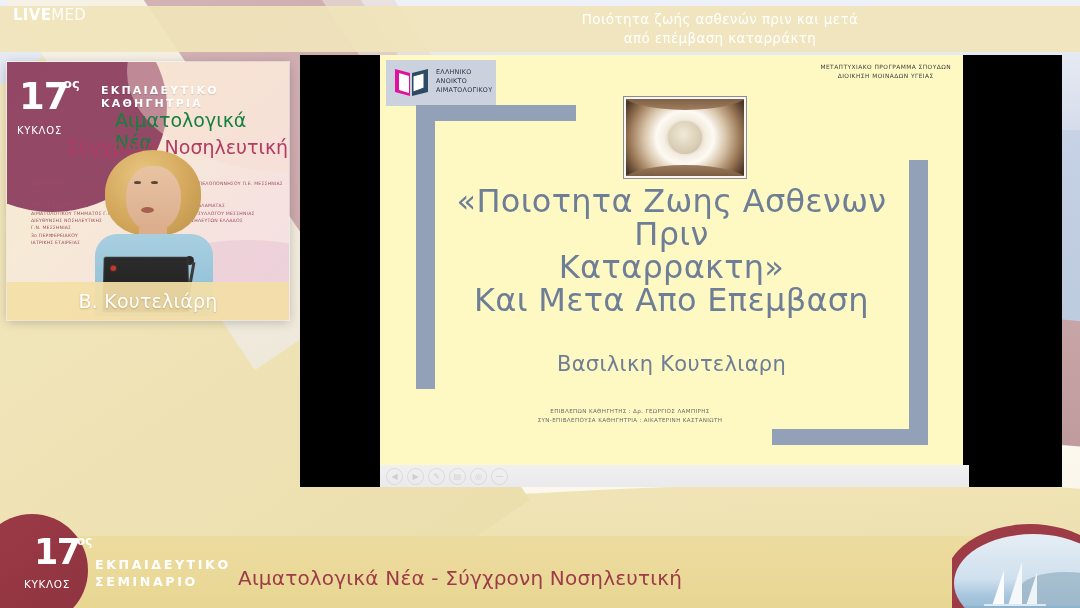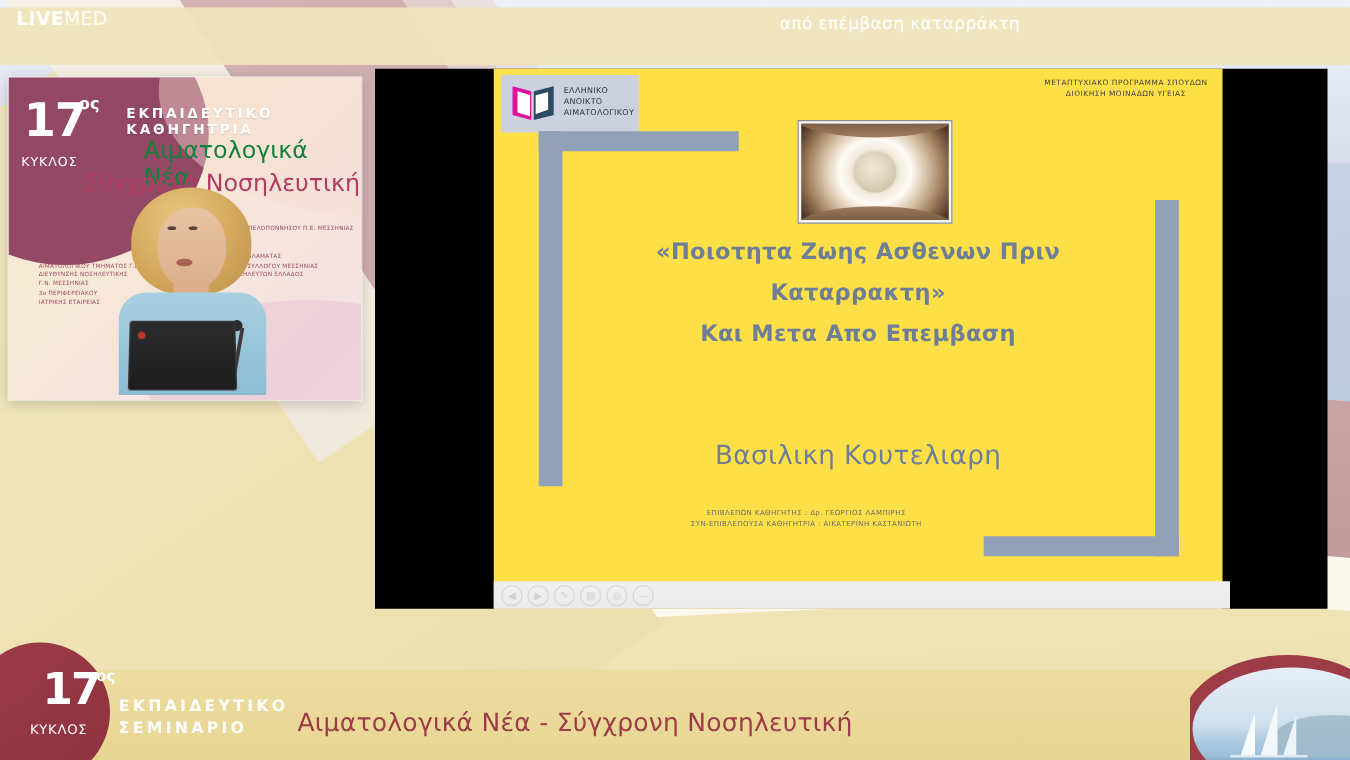--- a/index.html
+++ b/index.html
@@ -88,21 +88,21 @@
   .sp-laptop-dot{position:absolute;left:6px;top:8px;width:6px;height:6px;border-radius:50%;background:#c0392b;}
   .sp-mic{position:absolute;left:96px;top:112px;width:3px;height:40px;background:#3a3a3a;
     transform:rotate(10deg);}
   .sp-mic-h{position:absolute;left:92px;top:106px;width:9px;height:9px;border-radius:50%;background:#2b2b2b;}
   .sp-namebar{position:absolute;left:0;bottom:0;width:282px;height:38px;
     background:rgba(243,223,167,.93);display:flex;align-items:center;justify-content:center;}
   .sp-name{color:#ffffff;font-size:19px;letter-spacing:.2px;text-shadow:0 1px 2px rgba(130,90,40,.35);}
 
   
   .video{position:absolute;left:300px;top:55px;width:762px;height:432px;background:#000;}
-  .slide{position:absolute;left:95px;top:0;width:583px;height:432px;background:#fde047;}
+  .slide{position:absolute;left:80px;top:0;width:583px;height:432px;background:#fef9c3;}
 
   .eou-logo{position:absolute;left:6px;top:5px;width:110px;height:46px;background:#ccd2dd;}
   .eou-book{position:absolute;left:7px;top:6px;width:38px;height:33px;}
   .eou-txt{position:absolute;left:50px;top:8px;color:#253443;font-size:6.4px;line-height:9.2px;
     letter-spacing:.25px;}
   .mps{position:absolute;right:12px;top:8px;text-align:center;color:#3c3c3c;font-size:5.9px;
     line-height:9.4px;letter-spacing:.45px;}
 
   .br-v1{position:absolute;left:36px;top:50px;width:19px;height:284px;background:#93a1b8;}
   .br-h1{position:absolute;left:36px;top:50px;width:160px;height:16px;background:#93a1b8;}
@@ -114,22 +114,22 @@
   .eye-in{position:relative;width:100%;height:100%;overflow:hidden;
     background:radial-gradient(ellipse 58% 82% at 50% 50%,#e4dcc9 0%,#cdbfa6 16%,#f4ede0 30%,#fdfaf4 42%,#d7c3a8 60%,#9c7a59 80%,#4b3525 100%);}
   .eye-lid-t{position:absolute;left:-6%;top:-34%;width:112%;height:48%;border-radius:0 0 60% 60%;
     background:linear-gradient(180deg,#4a3525 0%,#7d5f44 70%,#a07f5f 100%);}
   .eye-lid-b{position:absolute;left:-6%;bottom:-36%;width:112%;height:50%;border-radius:60% 60% 0 0;
     background:linear-gradient(0deg,#412d1f 0%,#7a5c41 70%,#9d7c5c 100%);}
   .eye-pupil{position:absolute;left:36%;top:29%;width:28%;height:42%;border-radius:50%;
     background:radial-gradient(circle at 45% 40%,#efe9d8 0%,#ddd3bb 50%,#c3b89e 100%);}
 
   .slide-title{position:absolute;left:50px;top:130px;width:483px;text-align:center;
-    color:#6e7e97;font-size:18px;line-height:33px;letter-spacing:.3px;
-    font-family:"DejaVu Sans","Liberation Sans",sans-serif;font-weight:700;}
+    color:#6e7e97;font-size:32px;line-height:33px;letter-spacing:.3px;
+    font-family:"DejaVu Sans","Liberation Sans",sans-serif;font-weight:400;}
   .slide-title .ln{display:block;}
   .slide-author{position:absolute;left:50px;top:297px;width:483px;text-align:center;
     color:#6e7e97;font-size:21px;letter-spacing:.3px;}
   .slide-sup{position:absolute;left:50px;top:352px;width:400px;text-align:center;
     color:#6b6b6b;font-size:5.6px;line-height:9.4px;letter-spacing:.35px;}
 
   .toolbar{position:absolute;left:0;bottom:0;width:583px;height:22px;
     background:linear-gradient(180deg,#f0f0f1 0%,#eaeaec 100%);display:flex;align-items:center;
     padding-left:6px;gap:4px;}
   .tb-btn{width:15px;height:15px;border-radius:50%;border:1px solid rgba(150,150,150,.22);
@@ -180,20 +180,21 @@
   <div class="bg-yellow-diag"></div>
   <div class="bg-cream-diag"></div>
   <div class="bg-rose-diag"></div>
   <div class="bg-rose-diag2"></div>
 
   <div class="topbar"></div>
   <div class="livemed">
     <b>LIVE</b><span>MED</span>
   </div>
   <div class="hdr-title">
+    <div>Ποιότητα ζωής ασθενών πριν και μετά</div>
     <div>από επέμβαση καταρράκτη</div>
   </div>
 
   <div class="speaker">
     <div class="sp-bg"></div>
     <div class="sp-arc"></div>
     <div class="sp-arc2"></div>
     <div class="sp-arc3"></div>
     <div class="sp-17">17</div>
     <div class="sp-os">ος</div>
@@ -224,20 +225,23 @@
       <div class="sp-eye2"></div>
       <div class="sp-mouth"></div>
       <div class="sp-neck"></div>
       <div class="sp-body"></div>
       <div class="sp-mic-h"></div>
       <div class="sp-mic"></div>
       <div class="sp-laptop">
         <div class="sp-laptop-dot"></div>
       </div>
     </div>
+    <div class="sp-namebar">
+      <span class="sp-name">Β. Κουτελιάρη</span>
+    </div>
   </div>
 
   <div class="video">
     <div class="slide">
 
       <div class="eou-logo">
         <svg class="eou-book" viewBox="0 0 38 33">
           <path d="M2 3 L17 7 L17 30 L2 26 Z" fill="#e0119d"></path>
           <path d="M19 7 L35 3 L35 26 L19 30 Z" fill="#2c4a63"></path>
           <path d="M6 7 L16 10 L16 27 L6 24 Z" fill="#ffffff"></path>

